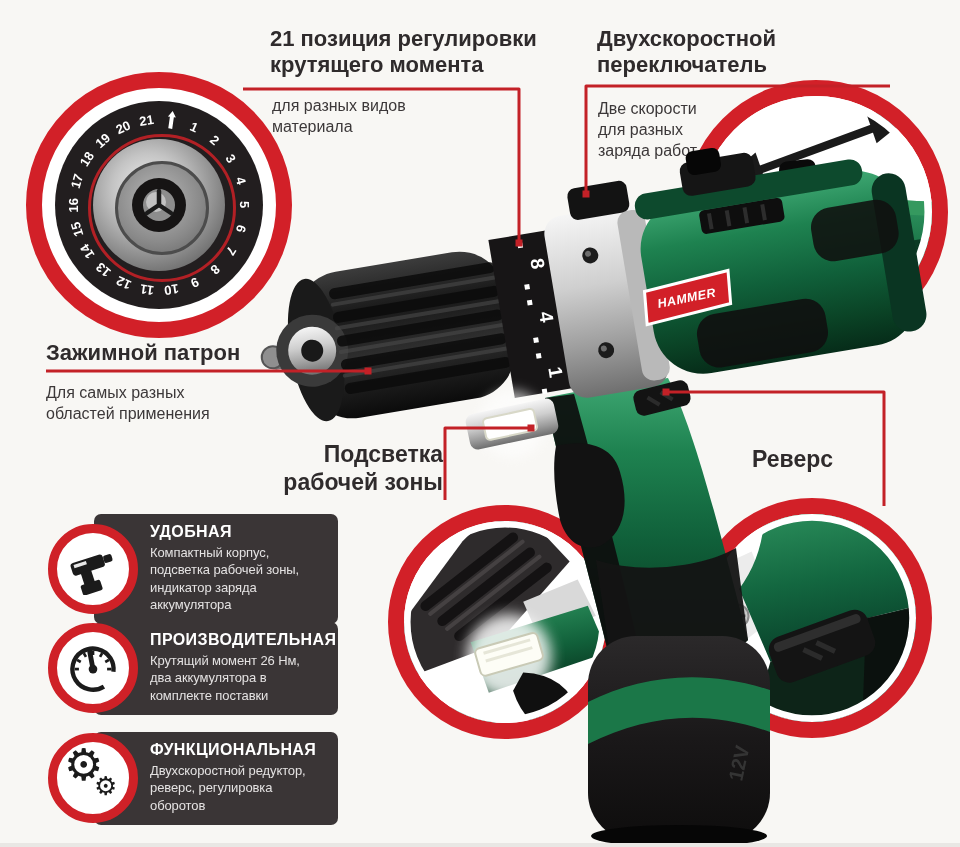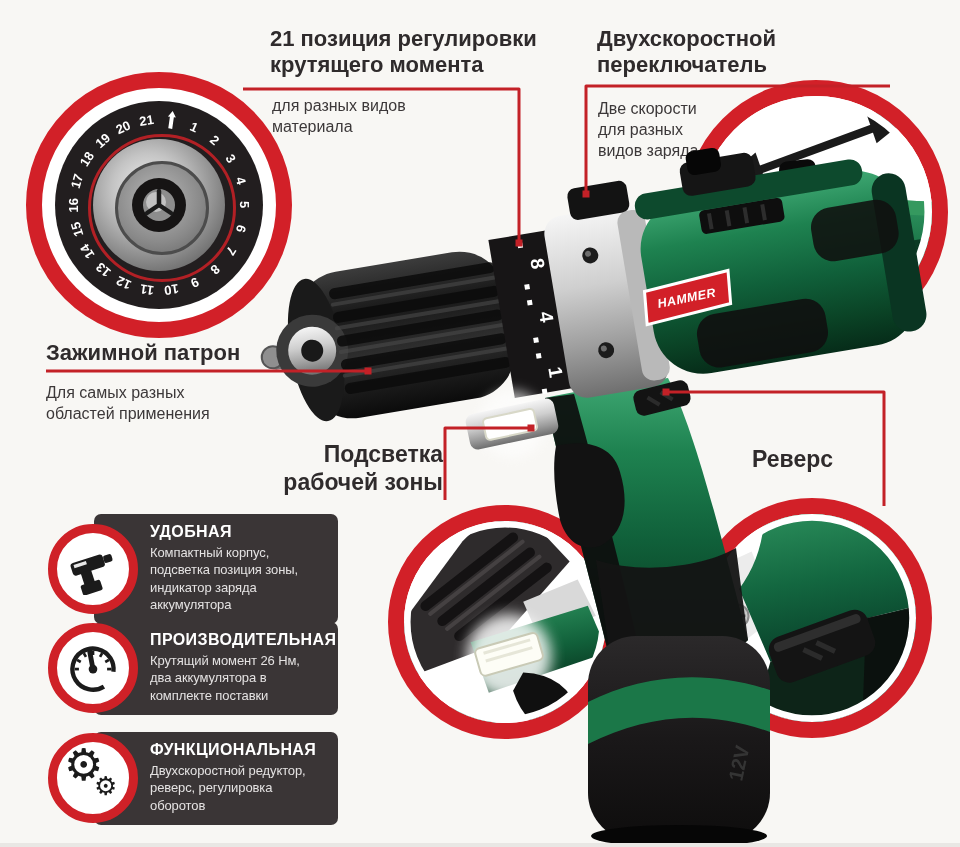--- a/index.html
+++ b/index.html
@@ -381,21 +381,21 @@
 
   <div class="abs h-title pre" id="t-torque">21 позиция регулировки
 крутящего момента</div>
   <div class="abs h-title pre" id="t-speed">Двухскоростной
 переключатель</div>
 
   <div class="abs h-note pre" id="n-torque">для разных видов
 материала</div>
   <div class="abs h-note pre" id="n-speed">Две скорости
 для разных
-видов заряда</div>
+заряда работ</div>
 
   <div class="abs h-note pre" id="n-chuck">Для самых разных
 областей применения</div>
   <div class="abs h-title" id="t-chuck">Зажимной патрон</div>
 
   <div class="abs h-mid pre" id="t-light">Подсветка
 рабочей зоны</div>
   <div class="abs h-mid" id="t-reverse">Реверс</div>
 
   <div class="panel" id="panel-1">
@@ -405,21 +405,21 @@
           <rect x="5" y="13" width="31" height="12" rx="3"></rect>
           <rect x="36" y="15.5" width="8" height="7" rx="2"></rect>
           <rect x="12" y="24" width="10" height="14"></rect>
           <rect x="8" y="35" width="19" height="10" rx="2"></rect>
           <rect x="8" y="15" width="12" height="3" fill="#fff" opacity="0.9"></rect>
         </g>
       </svg>
     </div>
     <div class="p-title">УДОБНАЯ</div>
     <div class="p-text pre">Компактный корпус,
-подсветка позиция зоны,
+подсветка рабочей зоны,
 индикатор заряда аккумулятора</div>
   </div>
 
   <div class="panel" id="panel-2">
     <div class="p-icon">
       <svg width="52" height="52" viewBox="0 0 48 48">
         <circle cx="24" cy="25" r="19" fill="none" stroke="#1b1b1b" stroke-width="4" pathLength="100" stroke-dasharray="86 14" transform="rotate(58 24 25)"></circle>
         <g stroke="#1b1b1b" stroke-width="2.5">
           <line x1="7" y1="25" x2="11" y2="25"></line>
           <line x1="9.3" y1="16.5" x2="12.7" y2="18.5"></line>

